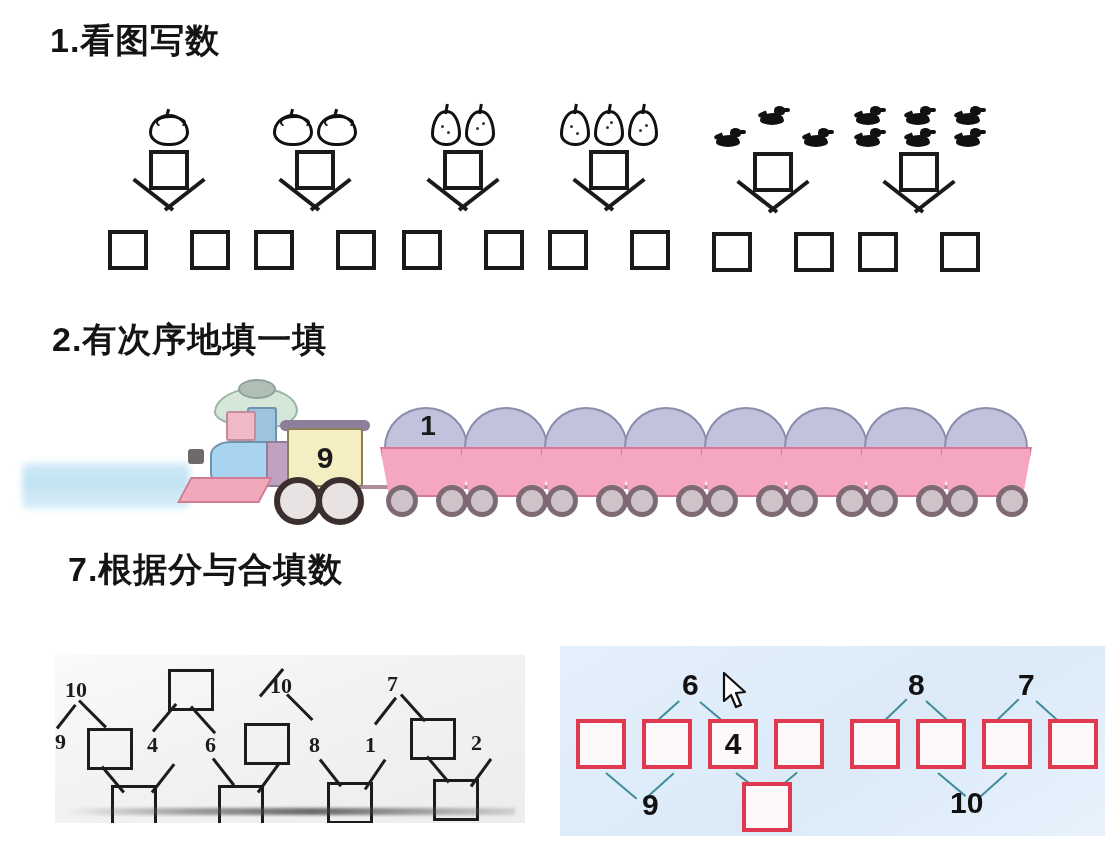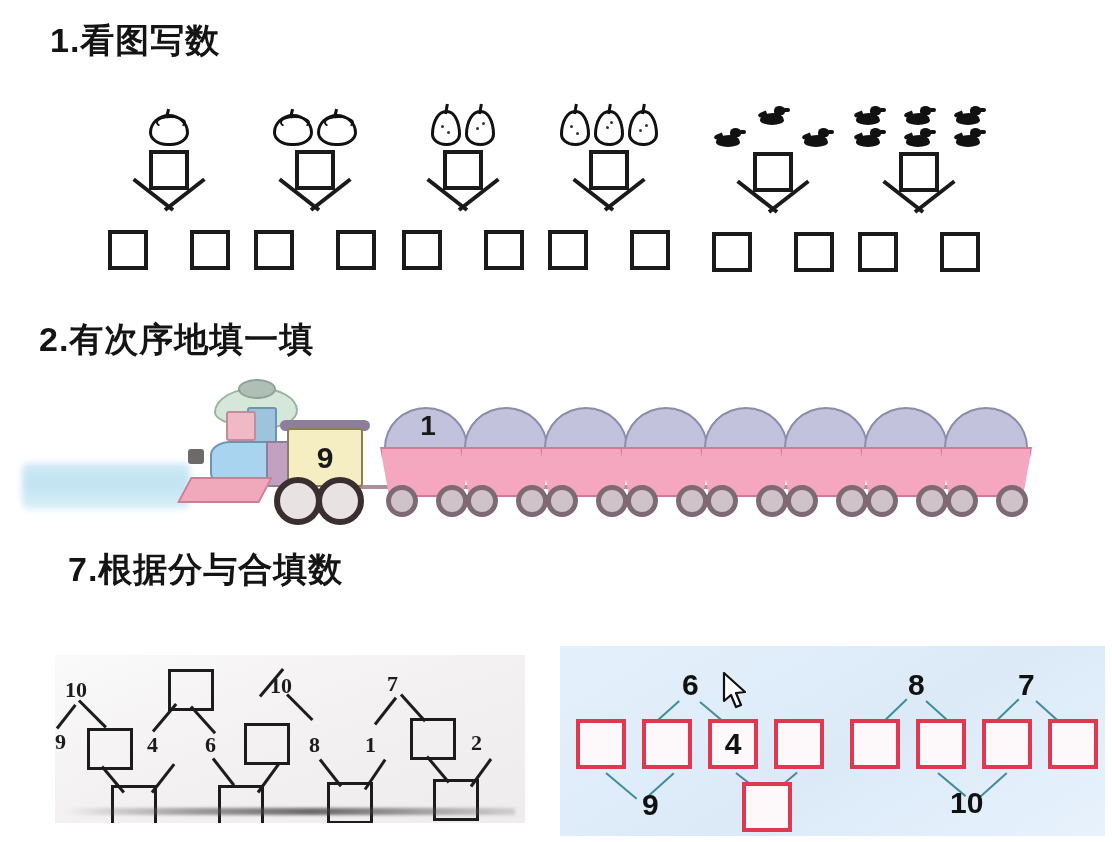--- a/index.html
+++ b/index.html
@@ -16,21 +16,21 @@
   
   .sec-title{
     position:absolute;
     font-size:34px;
     font-weight:600;
     letter-spacing:1px;
     color:#141414;
     white-space:nowrap;
   }
   #sec1-title{left:50px;top:18px;}
-  #sec2-title{left:39px;top:317px;}
+  #sec2-title{left:52px;top:317px;}
   #sec3-title{left:68px;top:547px;}
 
   
   .bond-group{position:absolute;}
   .bond{position:absolute;width:146px;}
   .fruit-row{
     height:48px;
     display:flex;
     align-items:flex-end;
     justify-content:center;

